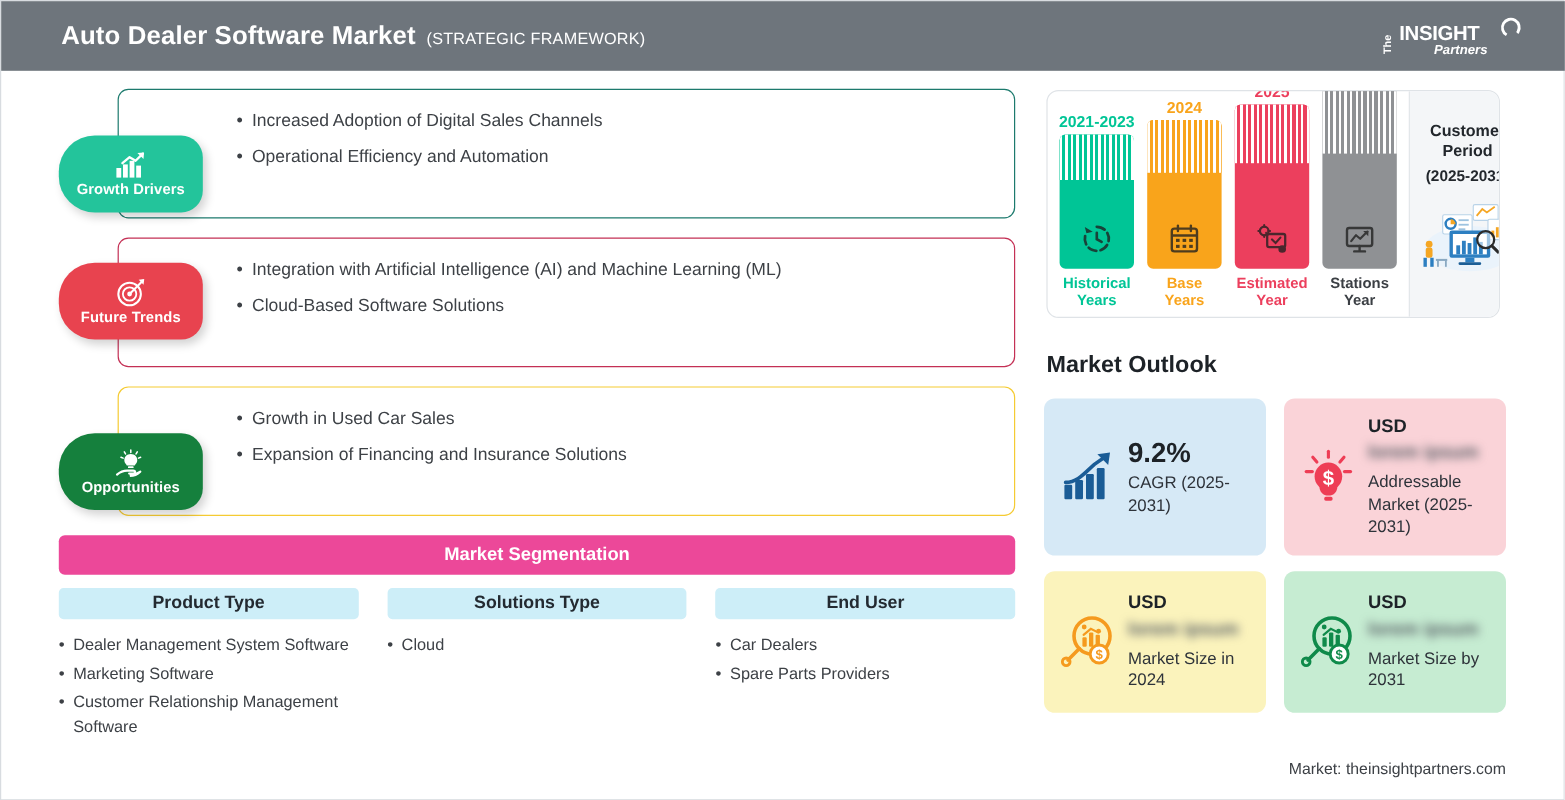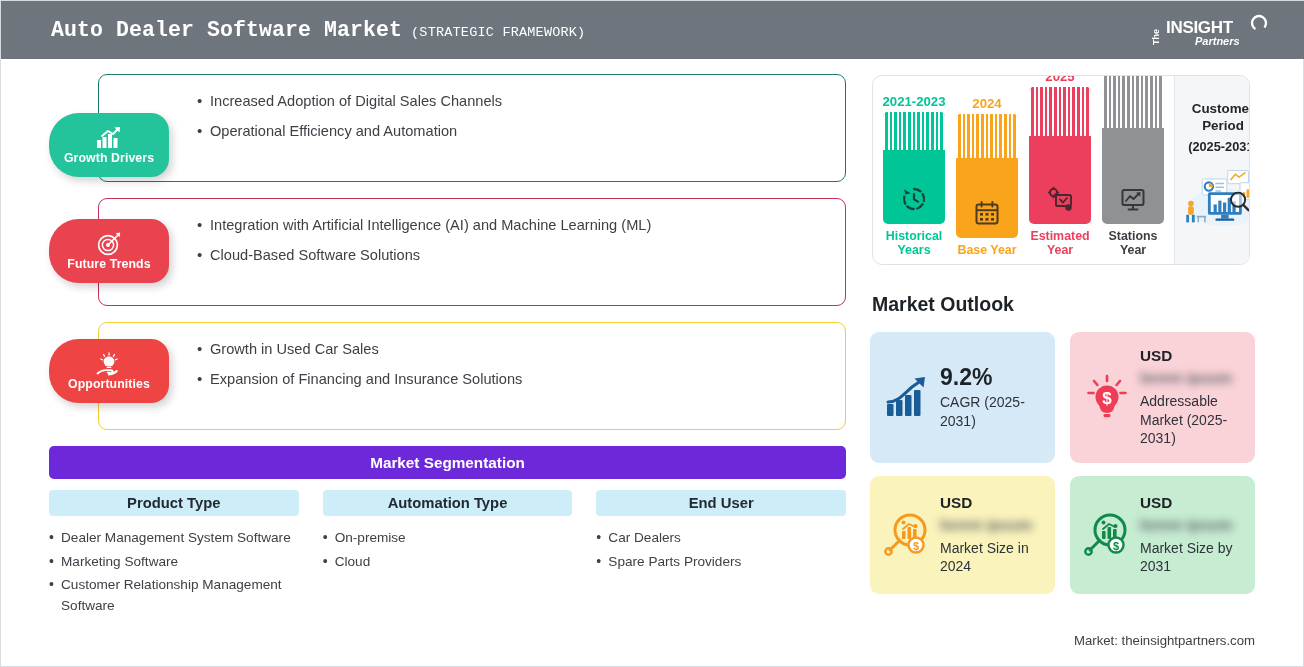--- a/index.html
+++ b/index.html
@@ -19,21 +19,20 @@
   
   #header {
     position: absolute; left: 0; top: 0;
     width: 1304px; height: 58px;
     background: #6e757c;
     display: flex; align-items: center;
   }
   #header-title-wrap {
     display: flex; align-items: baseline; gap: 9px;
     margin-left: 50px;
-    font-family: Liberation Mono, monospace;
   }
   #header-title {
     color: #ffffff; font-size: 21.5px; font-weight: bold;
     letter-spacing: .1px;
   }
   #header-subtitle {
     color: #ffffff; font-size: 13.5px; font-weight: normal;
     letter-spacing: .2px;
   }
   #logo {
@@ -76,27 +75,27 @@
     color: #ffffff; font-size: 12.3px; font-weight: bold;
     letter-spacing: .1px; white-space: nowrap;
   }
   .badge-icon { width: 26px; height: 24px; display: block; }
 
   #card-growth   { top: 73px;  height: 108px; border: 1.5px solid #1c7a6d; }
   #badge-growth  { top: 112px;  background: #23c49b; }
   #card-trends   { top: 197px; height: 108px; border: 1.5px solid #c43055; }
   #badge-trends  { top: 218px; background: #e8434f; }
   #card-opps     { top: 321px; height: 108px; border: 1.5px solid #f5cb33; }
-  #badge-opps    { top: 338px; background: #ef4444; }
+  #badge-opps    { top: 360px; background: #15803d; }
 
   
   #seg-header {
     position: absolute; left: 48px; top: 445px;
     width: 797px; height: 33px;
-    background: #6d28d9; border-radius: 5px;
+    background: #ec4899; border-radius: 5px;
     display: flex; align-items: center; justify-content: center;
   }
   #seg-header-label {
     color: #ffffff; font-size: 15.3px; font-weight: bold;
   }
   #seg-columns {
     position: absolute; left: 48px; top: 489px;
     width: 797px; display: flex; gap: 24px;
   }
   .seg-col { width: 250px; }
@@ -306,24 +305,23 @@
       </div>
       <div class="seg-items">
         <div class="seg-item">Dealer Management System Software</div>
         <div class="seg-item">Marketing Software</div>
         <div class="seg-item">Customer Relationship Management Software</div>
       </div>
     </div>
 
     <div class="seg-col">
       <div class="seg-col-head">
-        <span class="seg-col-title">Automation Type</span>
+        <span class="seg-col-title">Solutions Type</span>
       </div>
       <div class="seg-items">
-        <div class="seg-item">On-premise</div>
         <div class="seg-item">Cloud</div>
       </div>
     </div>
 
     <div class="seg-col">
       <div class="seg-col-head">
         <span class="seg-col-title">End User</span>
       </div>
       <div class="seg-items">
         <div class="seg-item">Car Dealers</div>
@@ -363,21 +361,21 @@
                 <rect x="6" y="13" width="3" height="2.6"></rect>
                   <rect x="11.5" y="13" width="3" height="2.6"></rect>
                 <rect x="17" y="13" width="3" height="2.6"></rect>
                 <rect x="6" y="18" width="3" height="2.6"></rect>
                   <rect x="11.5" y="18" width="3" height="2.6"></rect>
                 <rect x="17" y="18" width="3" height="2.6"></rect>
               </g>
             </svg>
           </span>
         </div>
-        <span class="year-bottom-label" id="bot-1" style="color: rgb(249, 164, 27);">Base Year</span>
+        <span class="year-bottom-label" id="bot-1" style="color: rgb(249, 164, 27);">Base Years</span>
       </div>
 
       <div class="year-col">
         <span class="year-top-label" id="top-2" style="color: rgb(236, 63, 93);">2025</span>
         <div class="year-bar" id="bar-2" style="height: 137px; background: rgb(236, 63, 93);">
           <div class="year-bar-stripes" id="stripes-2" style="height: 49px; background: repeating-linear-gradient(90deg, rgb(255, 255, 255) 0px, rgb(255, 255, 255) 2px, rgb(236, 63, 93) 2px, rgb(236, 63, 93) 4.6px);"></div>
           <span class="year-bar-icon">
             <svg viewBox="0 0 26 26" width="26" height="26" aria-hidden="true">
               <rect x="9" y="9" width="15" height="11" rx="1.6" fill="none" stroke="#1f1f1f" stroke-width="1.9"></rect>
               <path d="M13 13.5 L16 16.5 L20 12" fill="none" stroke="#1f1f1f" stroke-width="1.8" stroke-linecap="round"></path>

